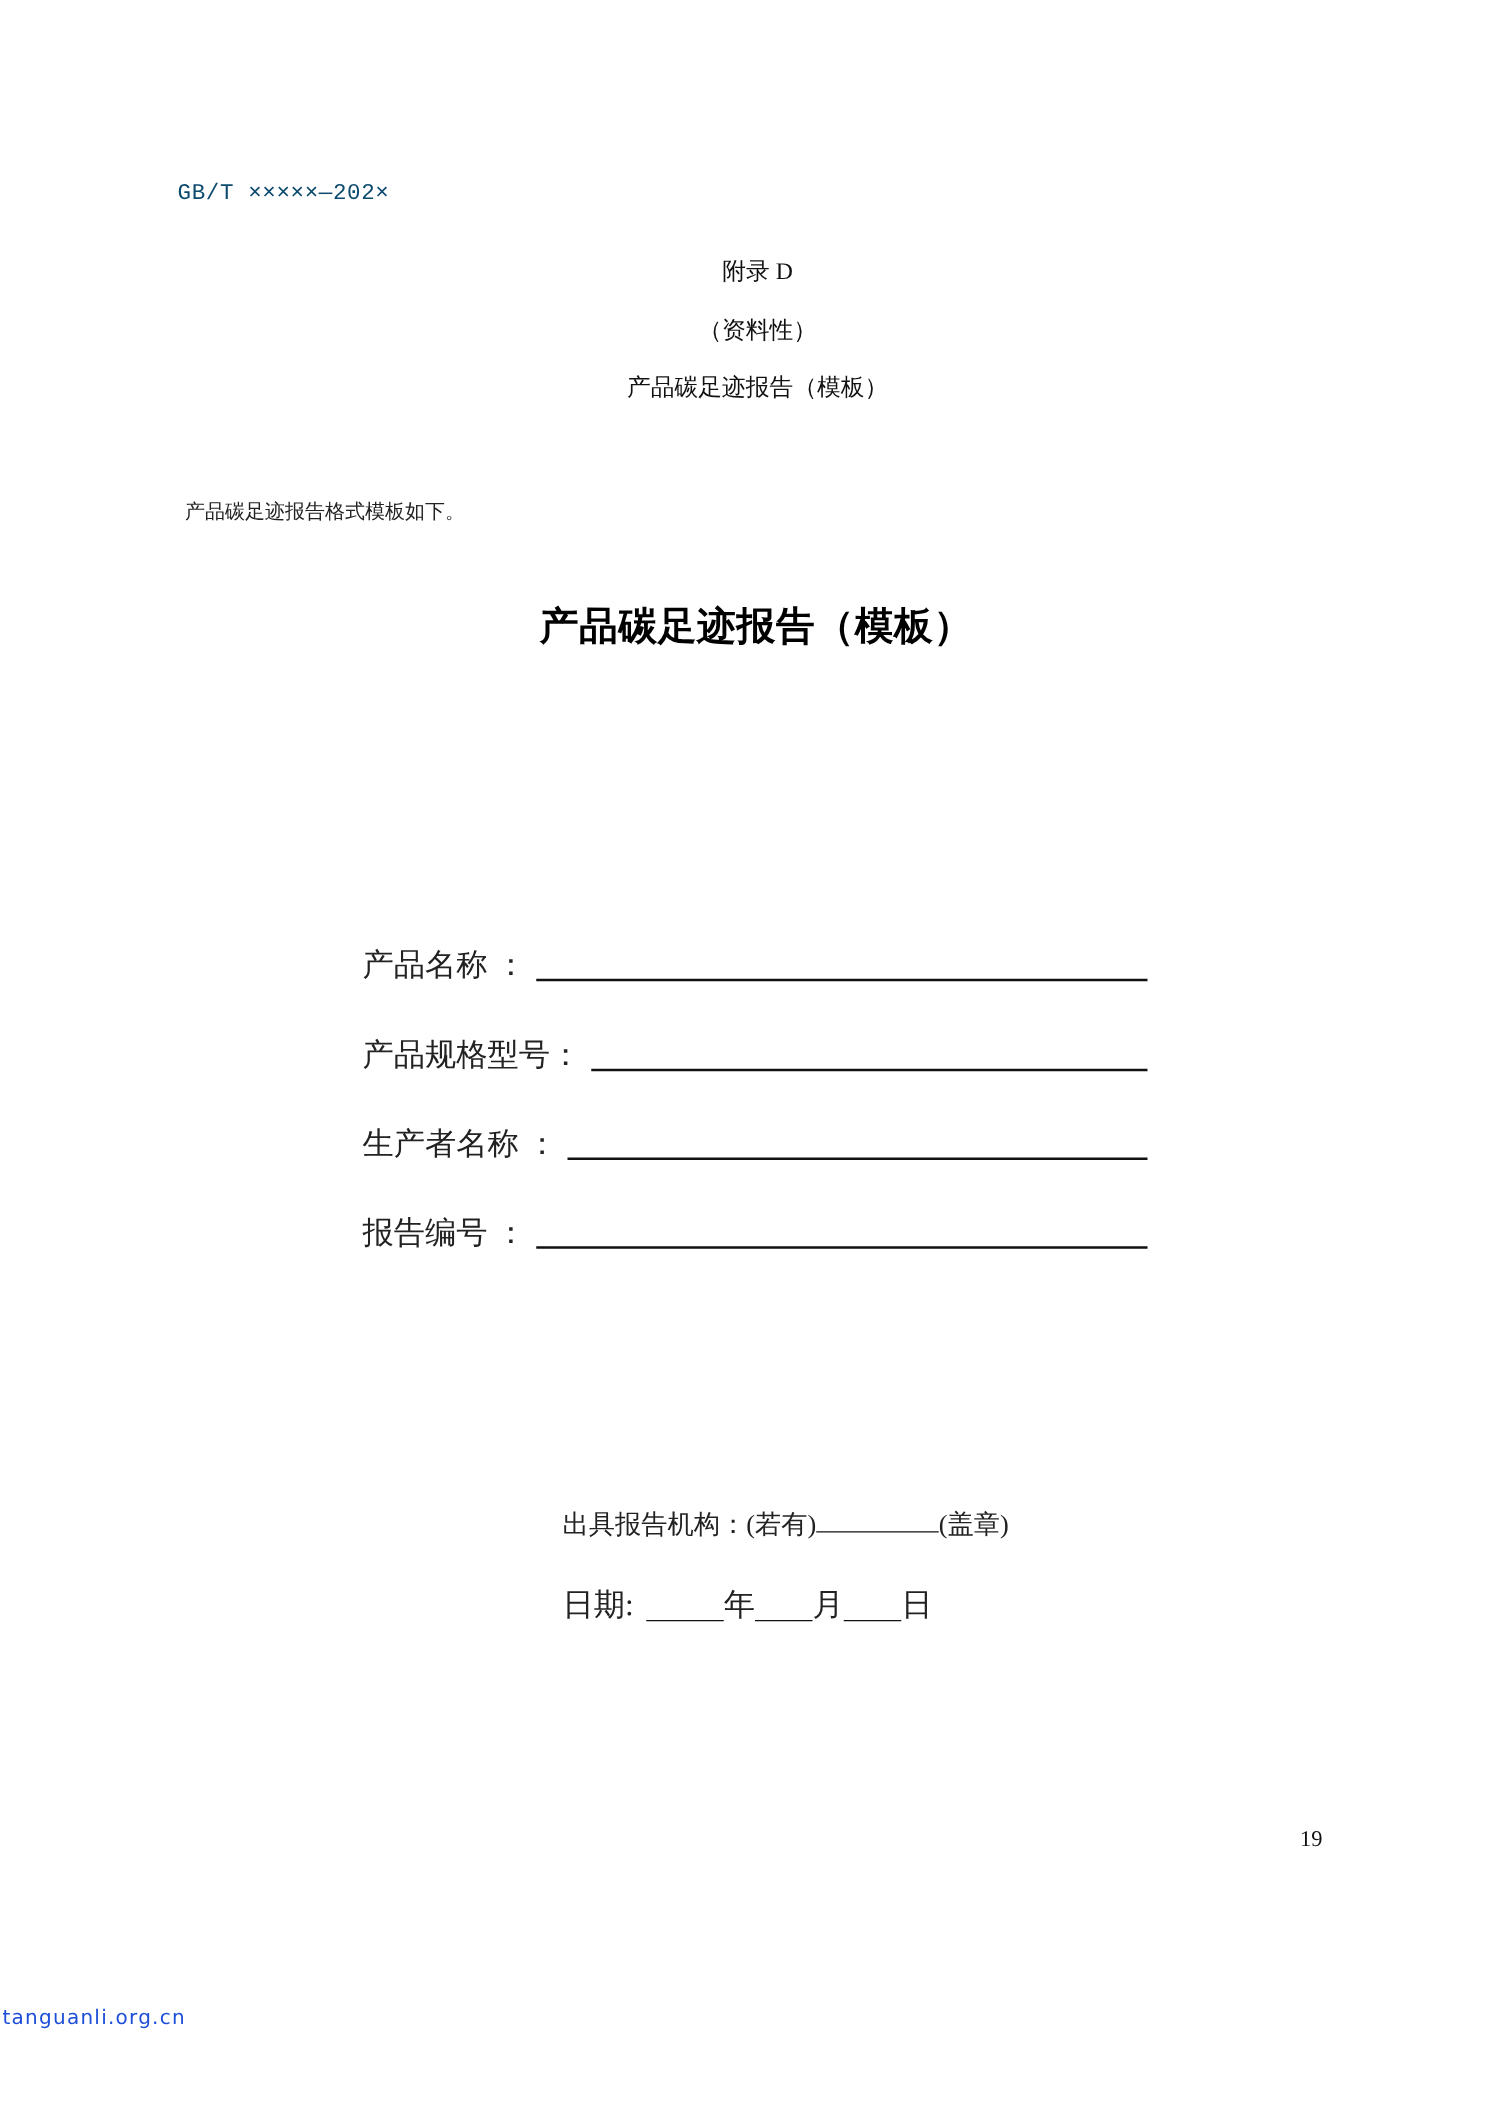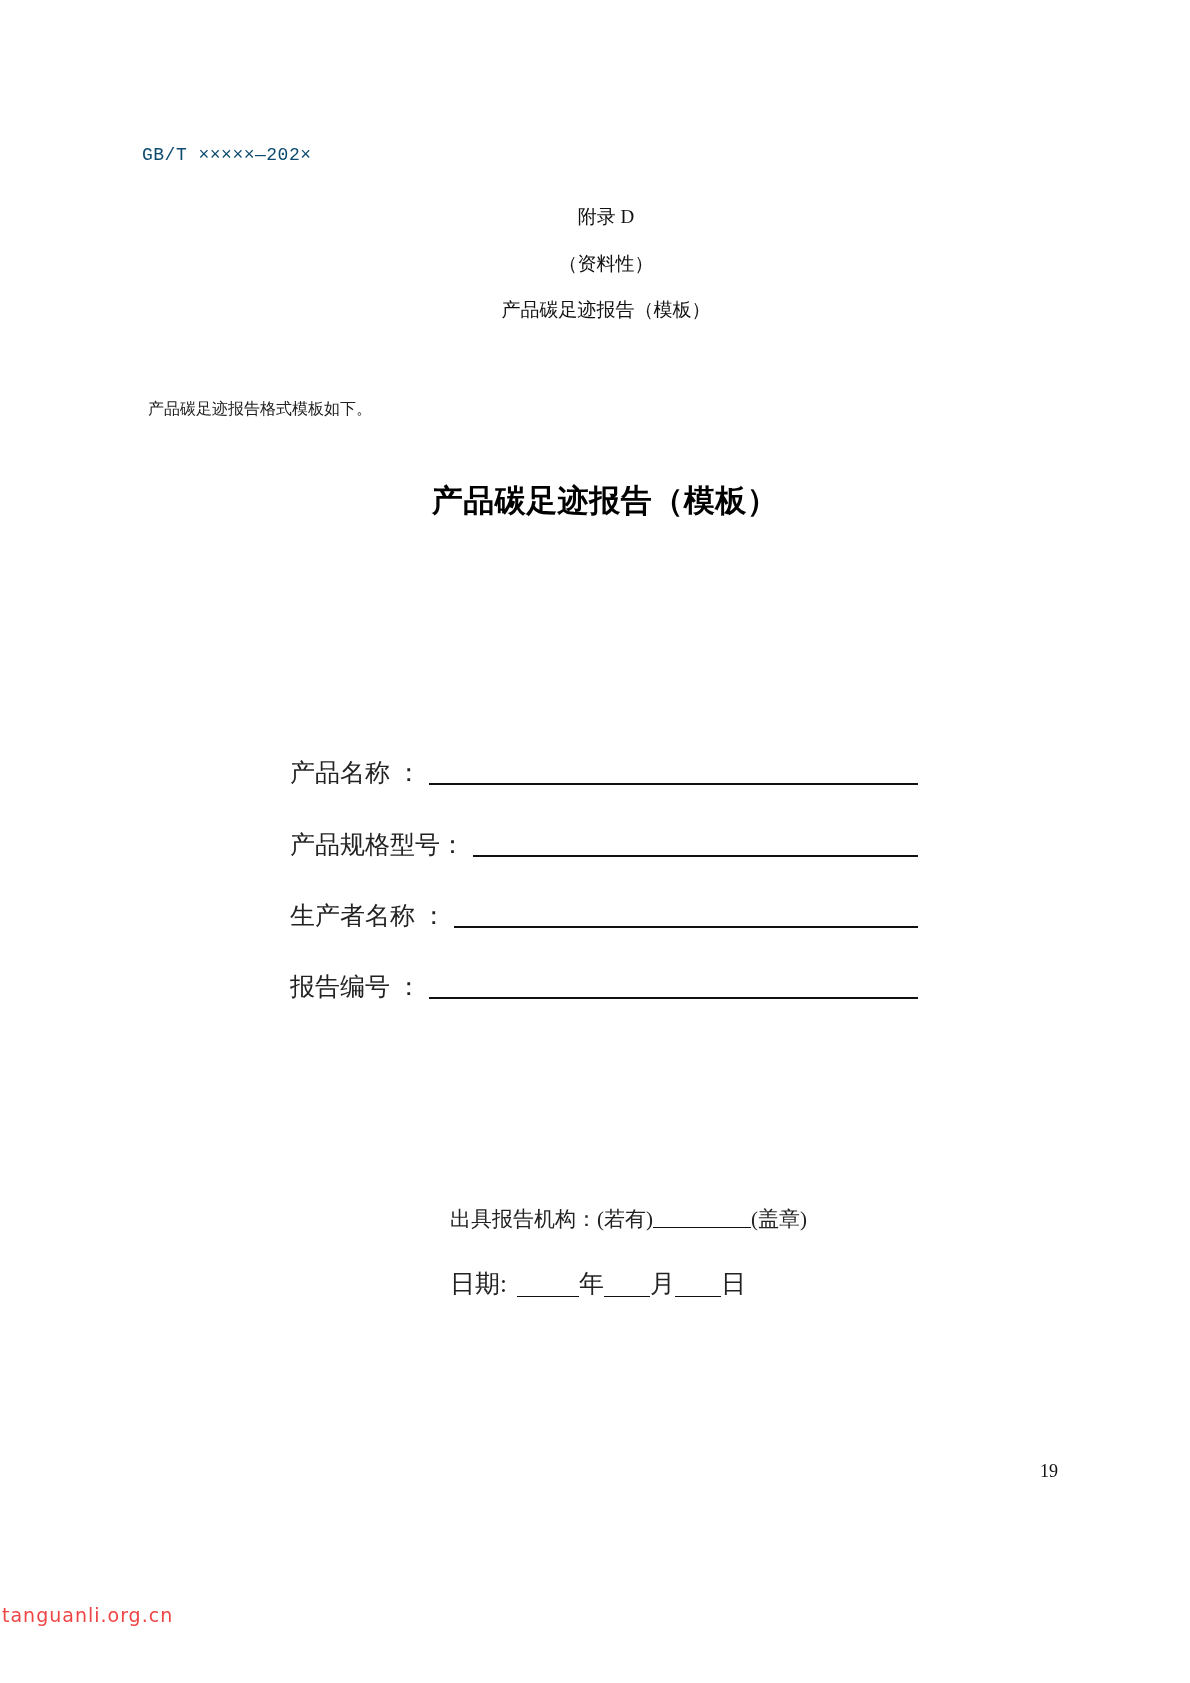--- a/index.html
+++ b/index.html
@@ -78,21 +78,21 @@
     .row2 { top: 824px; }
     .row3 { top: 895px; }
     .row4 { top: 966px; }
 
     .issuer-row {
       left: 450px;
       top: 1205px;
       font-size: 21px;
       color: #222;
       display: flex;
-      align-items: center;
+      align-items: flex-start;
     }
     .blank {
       display: inline-block;
       border-bottom: 1.5px solid #111;
       height: 20px;
       margin-bottom: 3px;
     }
     .blank-issuer { width: 98px; }
     .date-row {
       left: 450px;
@@ -110,22 +110,22 @@
       left: 1040px;
       top: 1461px;
       font-size: 18px;
       color: #111;
     }
 
     .watermark {
       left: 2px;
       top: 1604px;
       font-family: "DejaVu Sans", sans-serif;
-      font-size: 19px;
-      color: #ef4444;
+      font-size: 16px;
+      color: #1d4ed8;
       letter-spacing: 1px;
     }
   </style>
 </head>
 <body>
 
 <div class="abs std-header">GB/T ×××××—202×</div>
 
 <div class="abs center-block appendix-label">附录 D</div>
 <div class="abs center-block appendix-nature">（资料性）</div>

